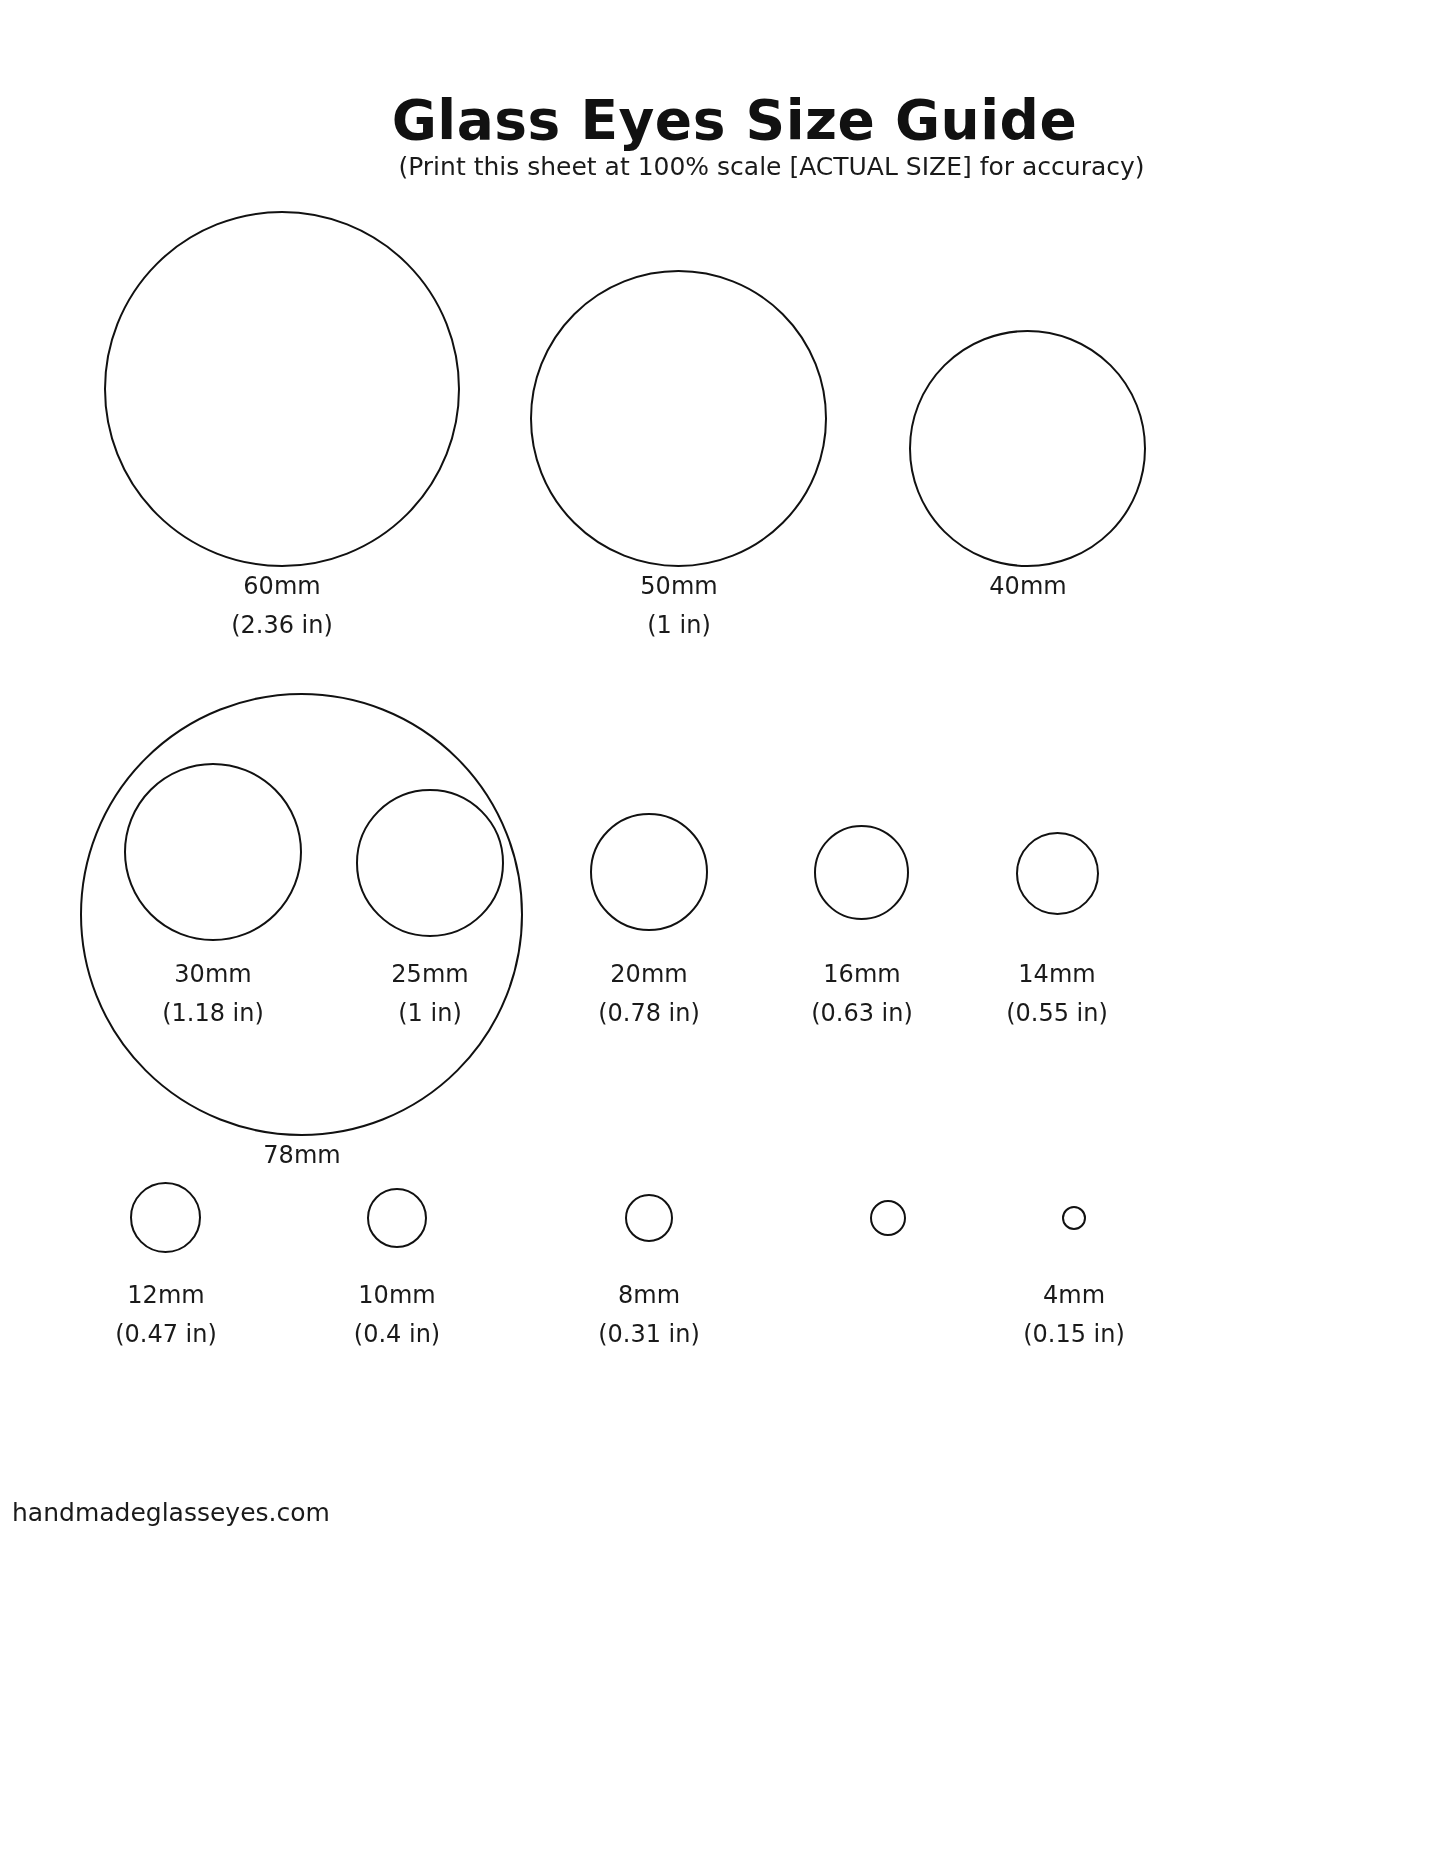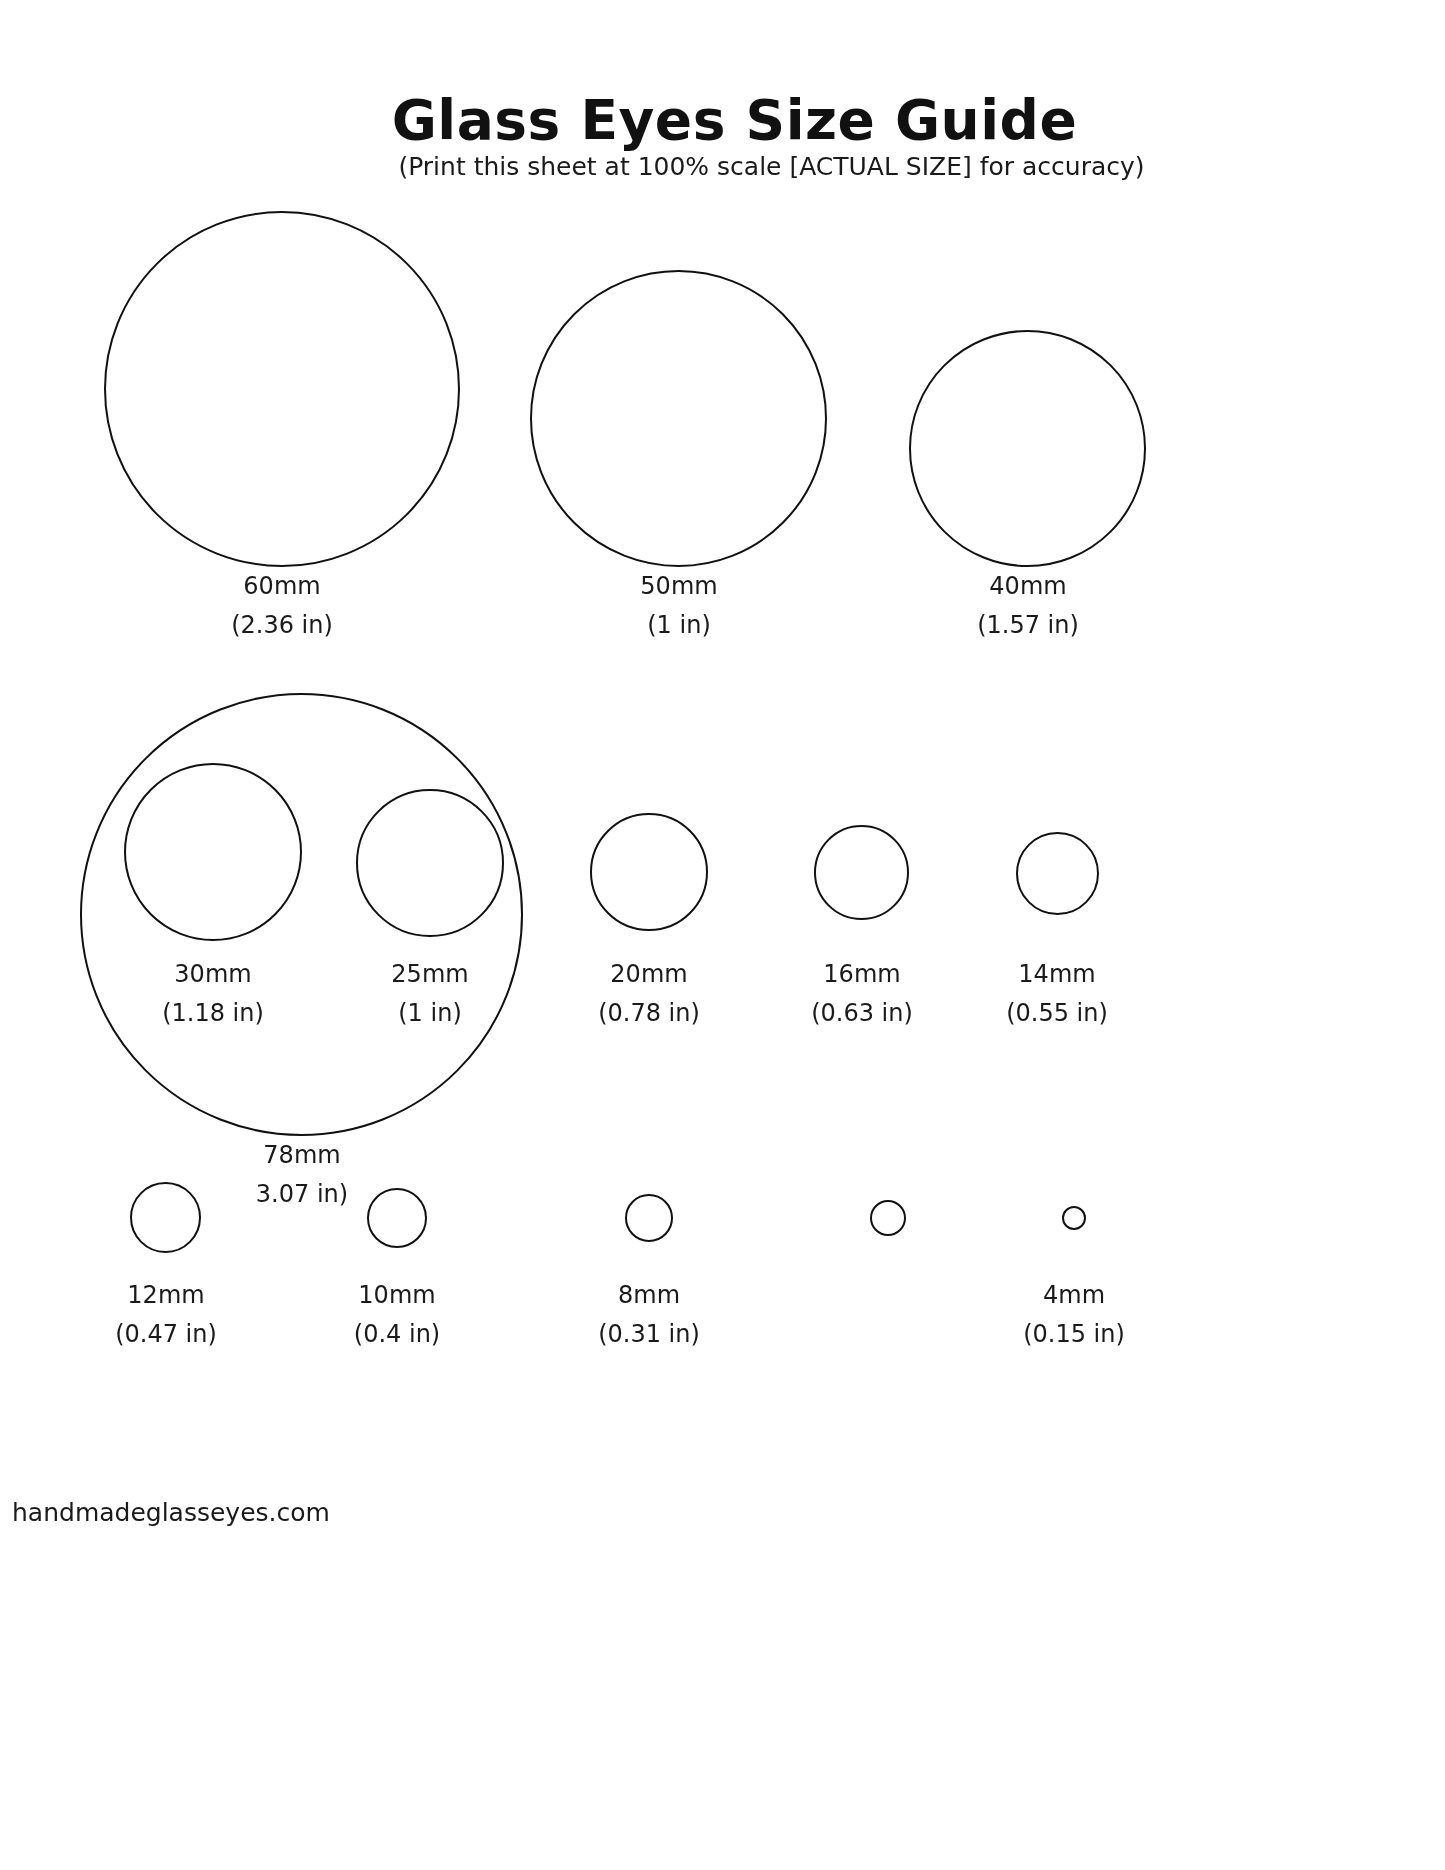--- a/index.html
+++ b/index.html
@@ -90,27 +90,25 @@
 
   <div class="circle" style="left:518px; top:270px; width:297px; height:297px;"></div>
   <div class="label" style="left:487px; top:567px; width:360px;">
     <span class="mm">50mm</span>
     <span class="in">(1 in)</span>
   </div>
 
   <div class="circle" style="left:897px; top:330px; width:237px; height:237px;"></div>
   <div class="label" style="left:836px; top:567px; width:360px;">
     <span class="mm">40mm</span>
-    <span class="in">(1.57 in)</span>
   </div>
 
   <div class="circle" style="left:68px; top:693px; width:443px; height:443px;"></div>
   <div class="label" style="left:110px; top:1136px; width:360px;">
     <span class="mm">78mm</span>
-    <span class="in">3.07 in)</span>
   </div>
 
   <div class="circle" style="left:112px; top:763px; width:178px; height:178px;"></div>
   <div class="label" style="left:21px; top:955px; width:360px;">
     <span class="mm">30mm</span>
     <span class="in">(1.18 in)</span>
   </div>
 
   <div class="circle" style="left:344px; top:789px; width:148px; height:148px;"></div>
   <div class="label" style="left:238px; top:955px; width:360px;">

